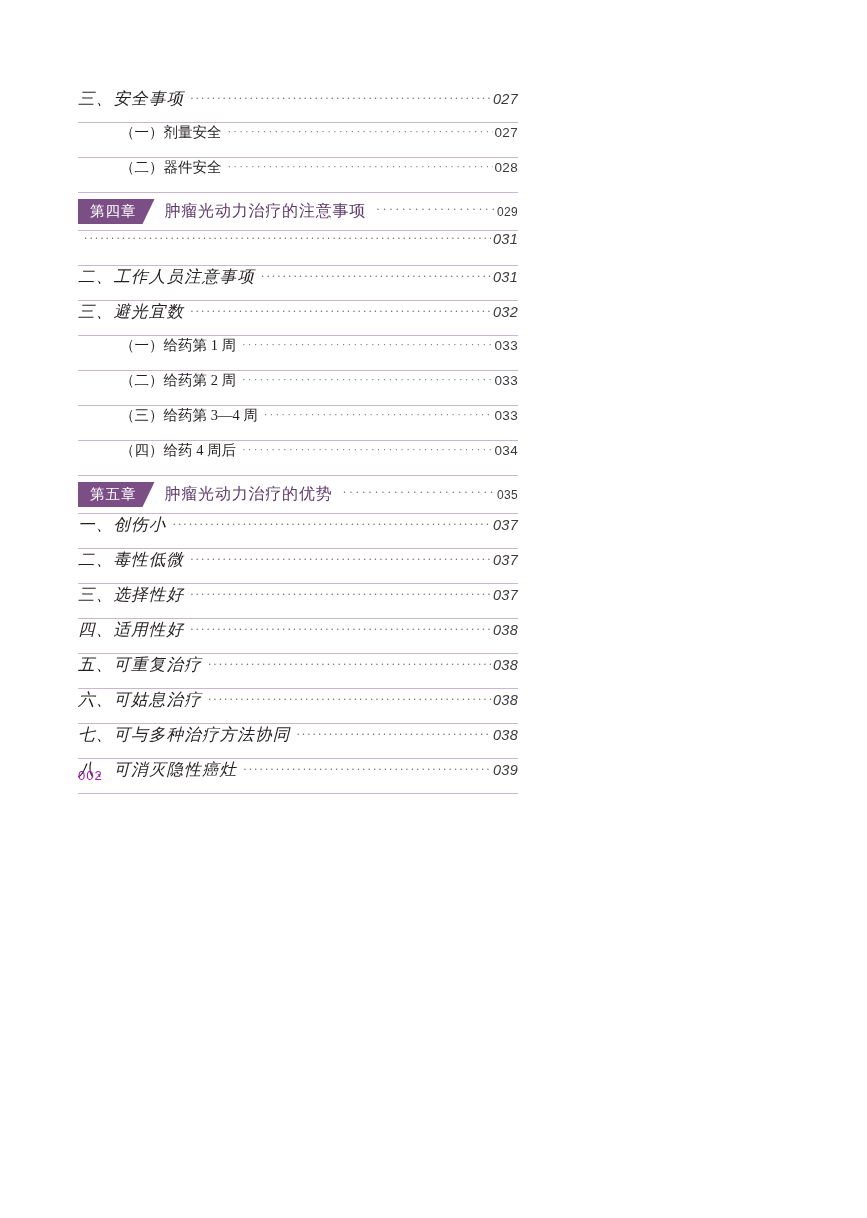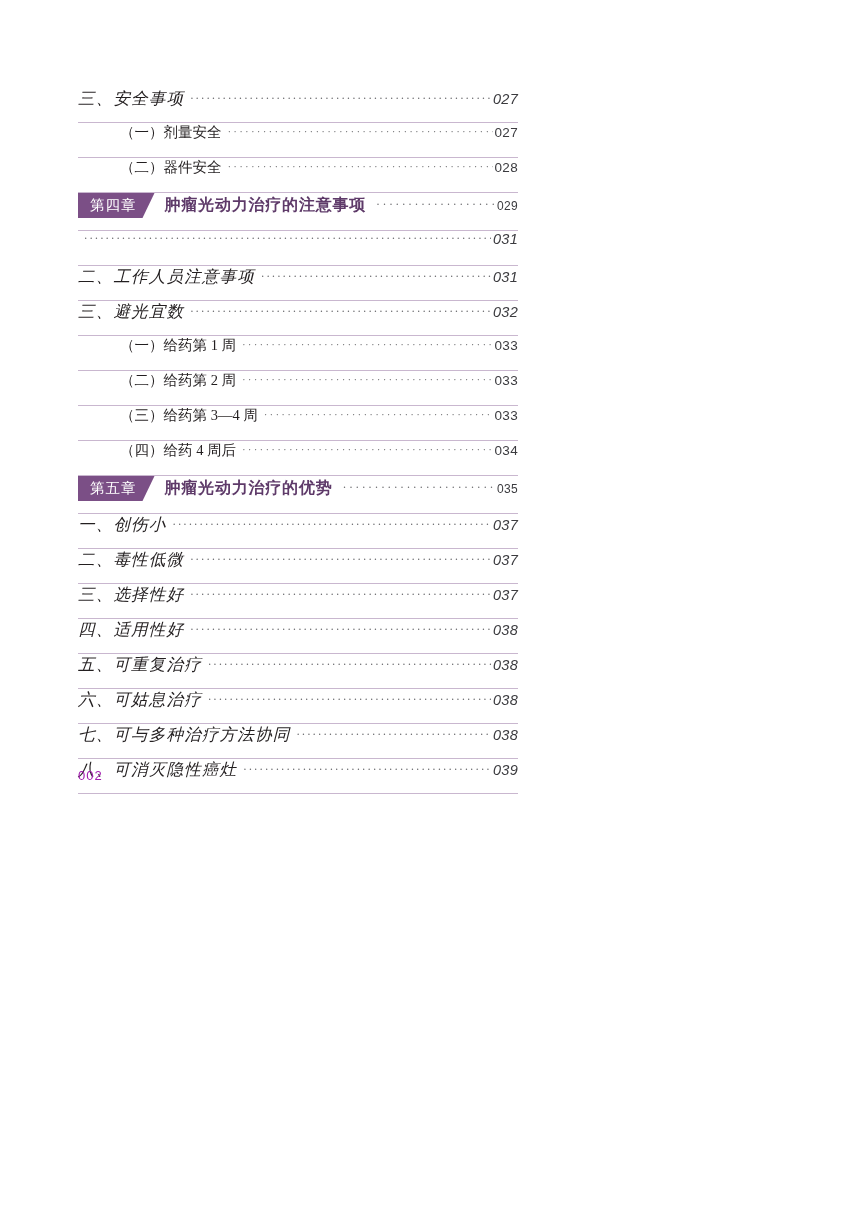--- a/index.html
+++ b/index.html
@@ -81,40 +81,41 @@
     padding-bottom: 8px;
   }
   .lvl2 .dots { font-size: 11px; letter-spacing: 2.2px; }
   .lvl2 .page-no { font-size: 13.5px; }
 
   
   .chapter {
     height: 38px;
     border-bottom: 1px solid #c9b7cf;
     padding-bottom: 0;
+    align-items: center;
   }
   .chap-tag {
     position: relative;
     background: #7b4f86;
     color: #ffffff;
     font-family: "Liberation Sans", sans-serif;
     font-size: 14.5px;
     letter-spacing: 1px;
     height: 25px;
     line-height: 25px;
     padding: 0 18px 0 12px;
     flex: 0 0 auto;
     margin-right: 10px;
     clip-path: polygon(0 0, 100% 0, calc(100% - 12px) 100%, 0 100%);
   }
   .chap-title {
     flex: 0 0 auto;
     font-family: "Liberation Sans", sans-serif;
     font-size: 16px;
-    font-weight: bold;
+    font-weight: normal;
     color: #5e3a69;
     letter-spacing: 0.8px;
     white-space: nowrap;
   }
   .chapter .dots { margin-left: 10px; }
   .chapter .page-no { font-size: 12px; color: #3b3b3f; }
 
   
   .folio {
     position: absolute;

